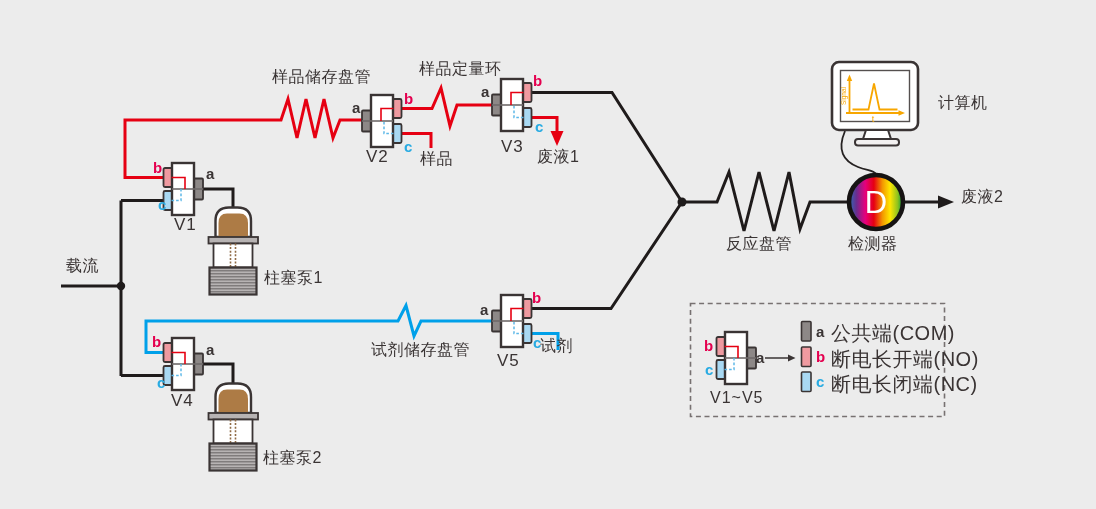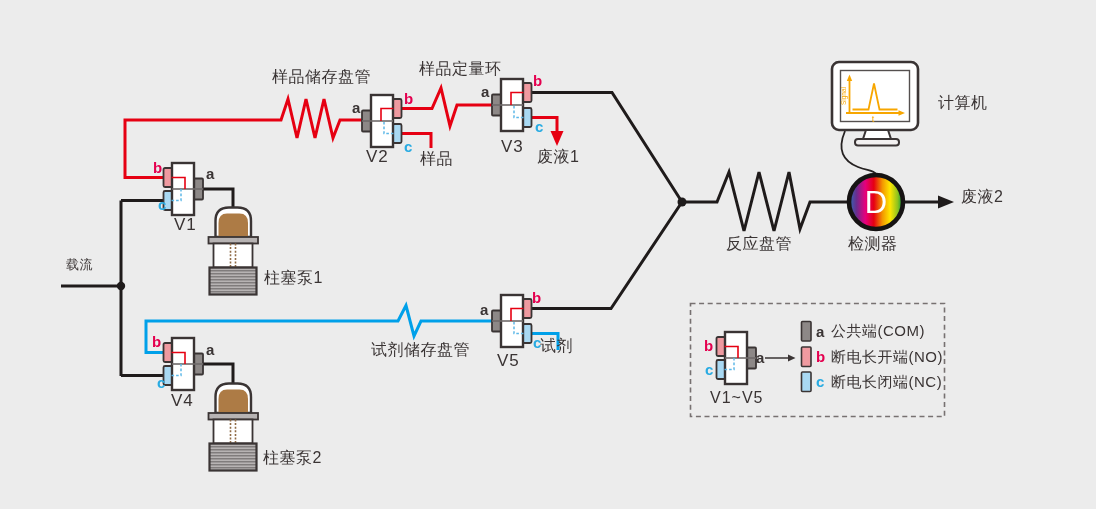--- a/index.html
+++ b/index.html
@@ -2,23 +2,23 @@
 <html><head>
 <meta charset="utf-8">
 <style>
   html,body{margin:0;padding:0;}
   .stage{
     position:relative;width:1096px;height:509px;background:#ececec;
     font-family:"Liberation Sans","DejaVu Sans",sans-serif;overflow:hidden;
   }
   .stage svg{position:absolute;left:0;top:0;}
   .lbl{position:absolute;color:#3a3434;white-space:nowrap;line-height:1;letter-spacing:0.5px;}
-  .fs17{font-size:13px;text-align:right;}
+  .fs17{font-size:16px;text-align:right;}
   .fs16{font-size:16px;}
-  .fs15{font-size:15px;}
+  .fs15{font-size:20px;}
   .port{position:absolute;font-size:15px;font-weight:bold;line-height:1;}
   .port-a{color:#3a3434;}
   .port-b{color:#e4004f;}
   .port-c{color:#29abe2;}
   .vname{font-size:17px;color:#3a3434;letter-spacing:1px;}
 </style>
 </head>
 <body>
 
 <div class="stage">

